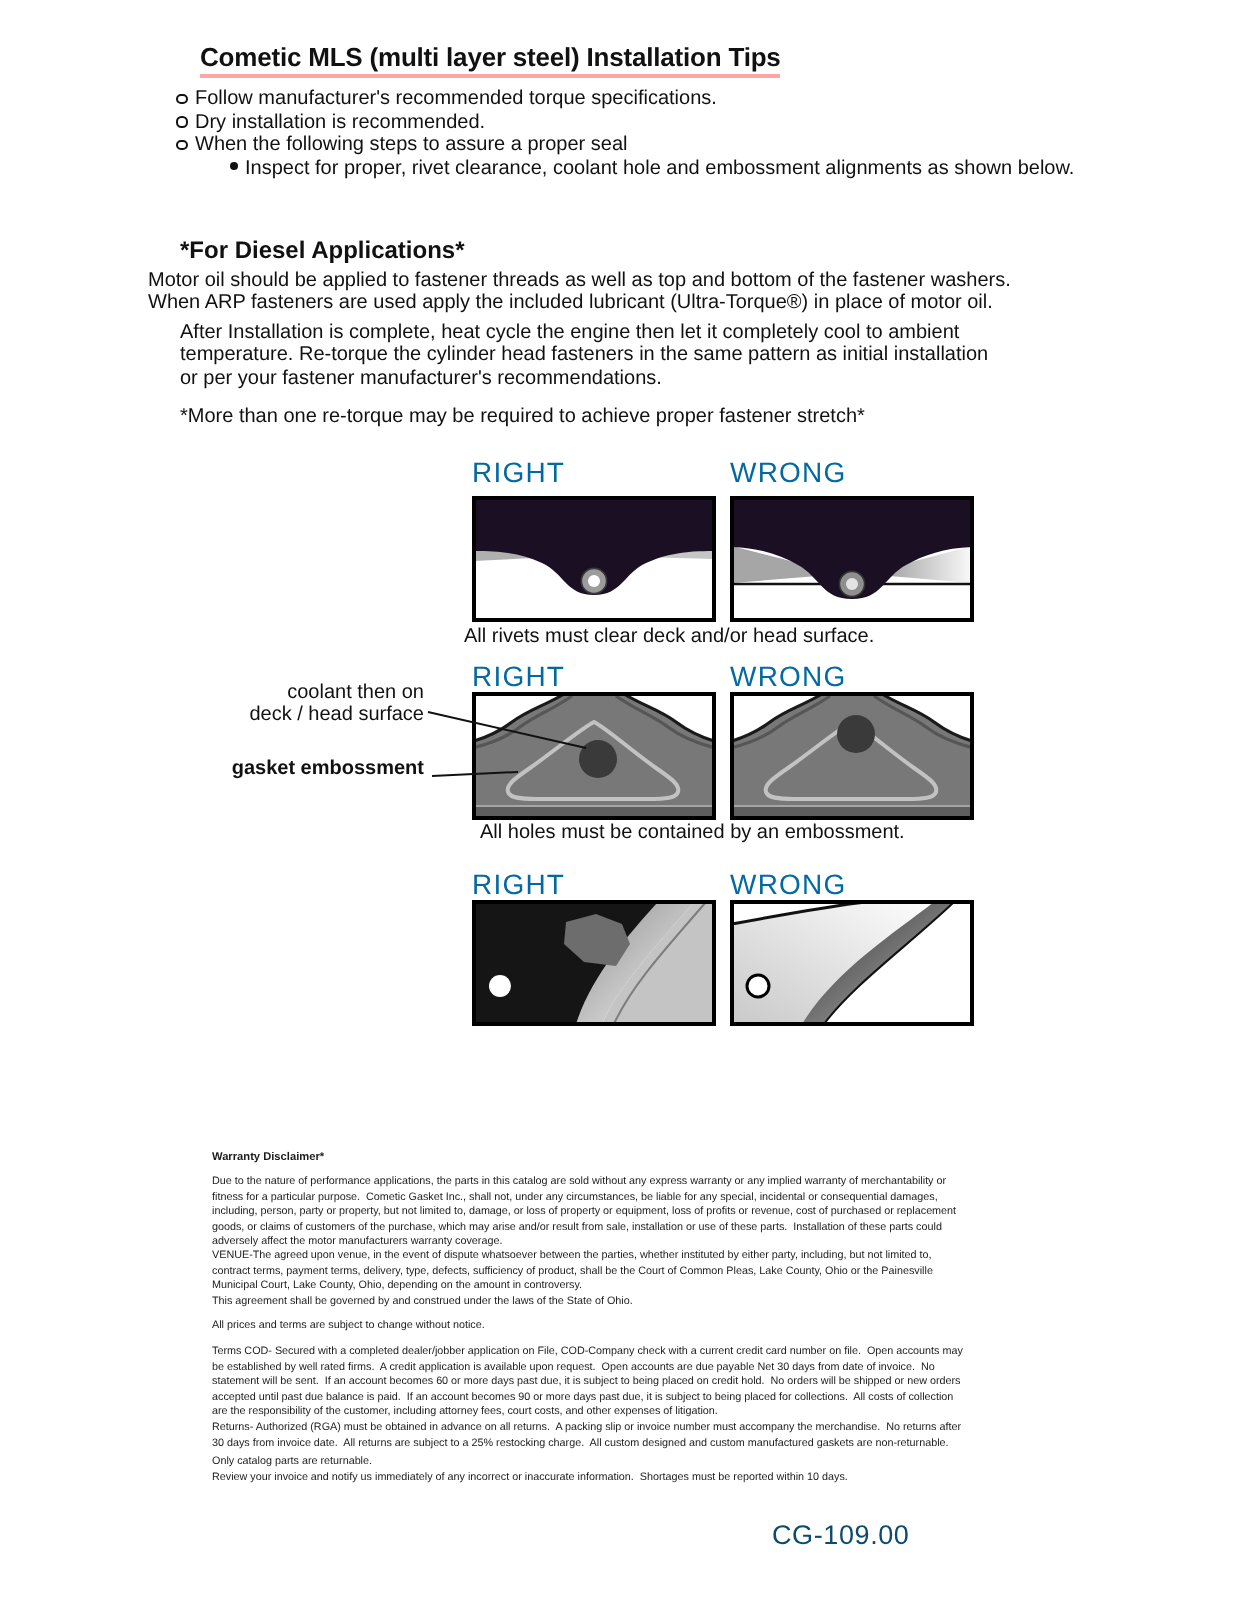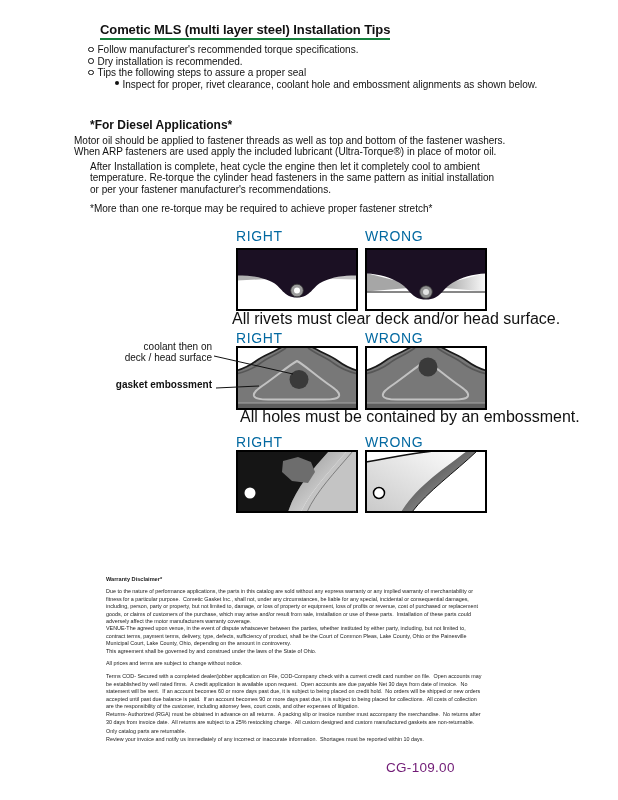--- a/index.html
+++ b/index.html
@@ -4,34 +4,34 @@
 <style>
   html,body{margin:0;padding:0;background:#fff;}
   .page{
     position:relative;width:618px;height:800px;background:#ffffff;
     font-family:"Liberation Sans","DejaVu Sans",sans-serif;color:#111;
     overflow:hidden;
   }
   .abs{position:absolute;}
   .title{
     font-size:13px;font-weight:bold;letter-spacing:-0.1px;
-    border-bottom:2px solid #15803d;padding-bottom:1px;display:inline-block;
+    border-bottom:2px solid #fca5a5;padding-bottom:1px;display:inline-block;
   }
   .bullet-row{display:flex;align-items:flex-start;font-size:10px;line-height:11.5px;white-space:pre;}
   .dot-open{width:3.5px;height:3.5px;border:1px solid #111;border-radius:50%;margin:2.5px 4px 0 0;flex:none;}
   .dot-fill{width:4px;height:4px;background:#111;border-radius:50%;margin:2.8px 3.5px 0 0;flex:none;}
   .diesel-head{font-size:12px;font-weight:bold;}
   .para{font-size:10px;line-height:11.3px;white-space:pre;}
   .rw-label{font-size:14px;letter-spacing:0.6px;text-align:left;width:122px;color:#0369a1;}
-  .caption{font-size:16px;line-height:11px;white-space:pre;}
+  .caption{font-size:10px;line-height:11px;white-space:pre;}
   .annot{font-size:10px;line-height:11px;text-align:right;white-space:pre;width:152px;}
   .fig-img{width:122px;height:auto;display:block;}
   .fine{font-size:5.4px;line-height:7.5px;white-space:pre;color:#1c1c1c;}
   .fine-head{font-size:5.6px;font-weight:bold;color:#1c1c1c;}
-  .footer-code{font-size:13.5px;color:#701a75;letter-spacing:0.3px;}
+  .footer-code{font-size:13.5px;color:#0c4a6e;letter-spacing:0.3px;}
   svg{display:block;}
 </style>
 </head>
 <body>
 
 <div class="page">
 
   <div class="abs" style="left:100px;top:20px;">
     <span class="title">Cometic MLS (multi layer steel) Installation Tips</span>
   </div>
@@ -40,21 +40,21 @@
     <div class="bullet-row">
       <span class="dot-open"></span>
       <span>Follow manufacturer's recommended torque specifications.</span>
     </div>
     <div class="bullet-row">
       <span class="dot-open"></span>
       <span>Dry installation is recommended.</span>
     </div>
     <div class="bullet-row">
       <span class="dot-open"></span>
-      <span>Tips the following steps to assure a proper seal</span>
+      <span>When the following steps to assure a proper seal</span>
     </div>
     <div class="bullet-row" style="margin-left:27px;">
       <span class="dot-fill"></span>
       <span>Inspect for proper, rivet clearance, coolant hole and embossment alignments as shown below.</span>
     </div>
   </div>
 
   <div class="abs diesel-head" style="left:90px;top:118px;">*For Diesel Applications*</div>
   <div class="abs para" style="left:74px;top:135px;">Motor oil should be applied to fastener threads as well as top and bottom of the fastener washers.
 When ARP fasteners are used apply the included lubricant (Ultra-Torque®) in place of motor oil.</div>

